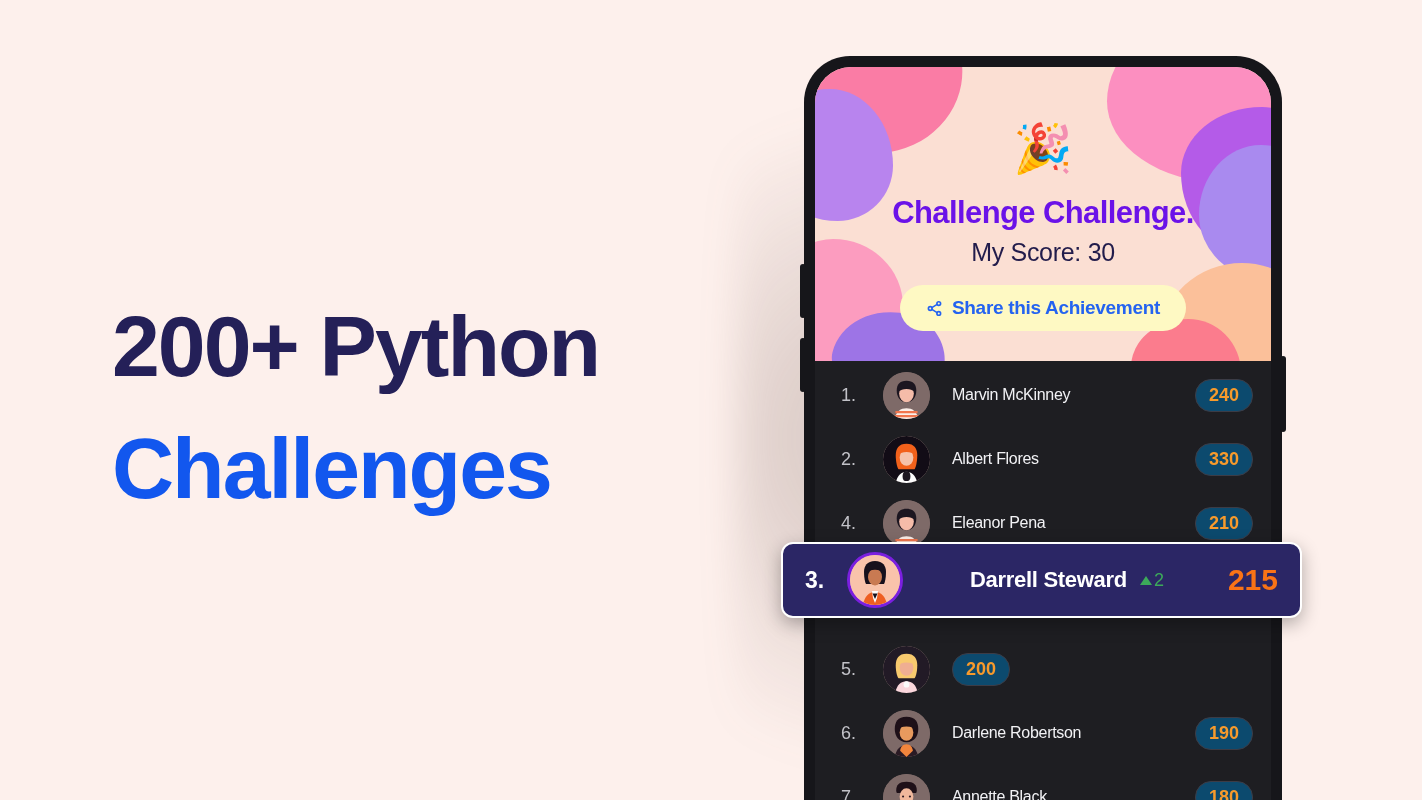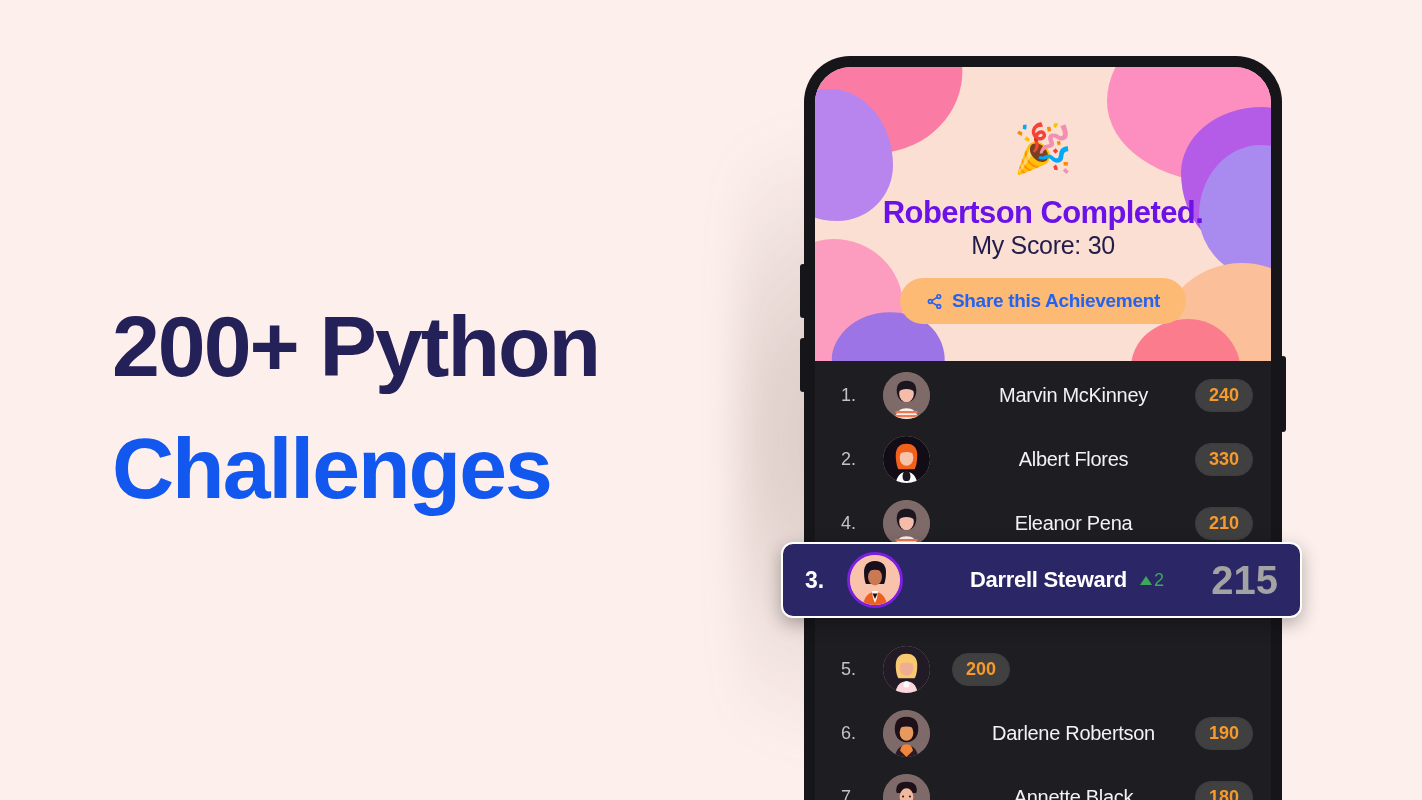--- a/index.html
+++ b/index.html
@@ -93,30 +93,31 @@
   }
   .party-emoji{ font-size:48px; line-height:1; }
   .cel-title{
     margin-top:22px;
     font-size:31px;
     font-weight:bold;
     color:#6B12E8;
     letter-spacing:-0.6px;
   }
   .cel-score{
+    margin-top:7px;
     font-size:25px;
     color:#221C4B;
     letter-spacing:-0.3px;
   }
   .share-btn{
     display:inline-flex;
     align-items:center;
     gap:9px;
     margin-top:18px;
-    background:#fdba74;
+    background:#fef9c3;
     color:#2463F0;
     font-size:19px;
     font-weight:bold;
     letter-spacing:-0.3px;
     padding:12px 26px;
     border:none;
     border-radius:26px;
     cursor:pointer;
     font-family:"Liberation Sans", sans-serif;
   }
@@ -143,34 +144,33 @@
     width:47px; height:47px;
     border-radius:50%;
     flex:none;
     margin-right:22px;
     overflow:hidden;
     background:#7E6A68;
   }
   .avatar svg{ display:block; width:47px; height:47px; }
   .pname{
     flex:1;
-    font-size:20px;
+    font-size:16px;
     color:#F2F2F5;
     letter-spacing:-0.3px;
     white-space:nowrap;
-    text-align:center;
   }
   .badge{
     flex:none;
     min-width:58px;
     text-align:center;
     font-size:18px;
     font-weight:bold;
     color:#F79A2B;
-    background:#404040;
+    background:#0c4a6e;
     border:1.6px solid #3C3C46;
     border-radius:16px;
     padding:5px 13px;
   }
 
   
   .hl-row{
     position:absolute;
     left:781px;
     top:542px;
@@ -221,23 +221,23 @@
   }
   .tri-up{
     width:0;height:0;
     border-left:6px solid transparent;
     border-right:6px solid transparent;
     border-bottom:9px solid #3CA95A;
     display:inline-block;
   }
   .hl-spacer{ flex:1; }
   .hl-score{
-    font-size:40px;
-    font-weight:bold;
-    color:#a3a3a3;
+    font-size:30px;
+    font-weight:bold;
+    color:#f97316;
     flex:none;
   }
 </style>
 </head>
 <body>
 
 <div class="headline">
   <div class="line line-1">200+ Python</div>
   <div class="line line-2">Challenges</div>
 </div>
@@ -257,21 +257,21 @@
       <div class="blob b3"></div>
       <div class="blob b4"></div>
       <div class="blob b5"></div>
       <div class="blob b6"></div>
       <div class="blob b7"></div>
       <div class="blob b8"></div>
       <div class="blob b9"></div>
 
       <div class="celebrate-inner">
         <div class="party-emoji">🎉</div>
-        <div class="cel-title">Robertson Completed.</div>
+        <div class="cel-title">Challenge Challenge.</div>
         <div class="cel-score">My Score: 30</div>
         <button class="share-btn">
           <span>
             <svg class="share-icon" viewBox="0 0 24 24" fill="none" stroke="#2463F0" stroke-width="2.3" stroke-linecap="round" stroke-linejoin="round">
               <circle cx="18" cy="5" r="2.6"></circle>
               <circle cx="6" cy="12" r="2.6"></circle>
               <circle cx="18" cy="19" r="2.6"></circle>
               <line x1="8.3" y1="10.8" x2="15.7" y2="6.2"></line>
               <line x1="8.3" y1="13.2" x2="15.7" y2="17.8"></line>
             </svg>

